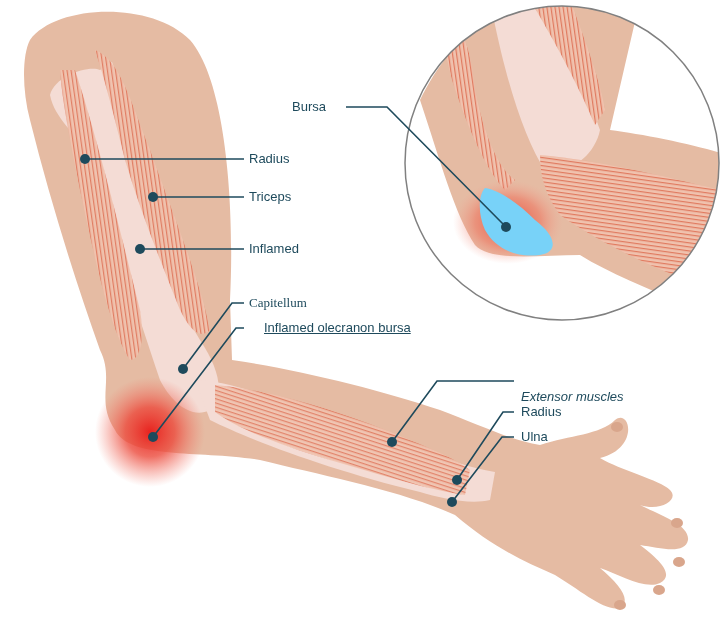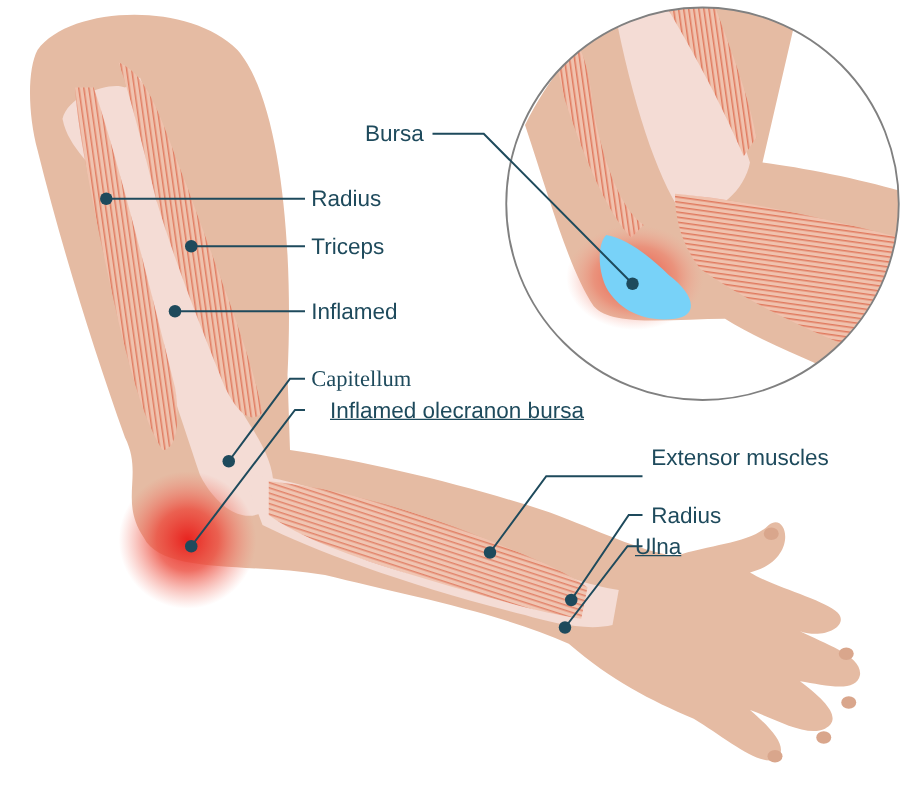--- a/index.html
+++ b/index.html
@@ -1,18 +1,18 @@
 <!DOCTYPE html>
 <html><head>
 <meta charset="utf-8">
 <style>
   html,body{margin:0;padding:0;background:#ffffff;}
   body{width:720px;height:635px;position:relative;overflow:hidden;font-family:"Liberation Sans","DejaVu Sans",sans-serif;}
   svg{position:absolute;left:0;top:0;}
-  .label{position:absolute;font-size:18px;color:#1e4a5c;white-space:nowrap;line-height:16px;text-align:center;}
+  .label{position:absolute;font-size:13px;color:#1e4a5c;white-space:nowrap;line-height:16px;text-align:center;}
 </style>
 </head>
 <body>
 
 <svg width="720" height="635" viewBox="0 0 720 635">
   <defs>
     <radialGradient id="inflame" cx="50%" cy="50%" r="50%">
       <stop offset="0%" stop-color="#e8231f" stop-opacity="1"></stop>
       <stop offset="45%" stop-color="#ec4a3c" stop-opacity="0.8"></stop>
       <stop offset="100%" stop-color="#f27a6a" stop-opacity="0"></stop>
@@ -98,16 +98,16 @@
     <circle cx="452" cy="502" r="5"></circle>
     <circle cx="506" cy="227" r="5"></circle>
   </g>
 </svg>
 
 <div class="label" style="left:249px;top:151px;">Radius</div>
 <div class="label" style="left:249px;top:189px;">Triceps</div>
 <div class="label" style="left:249px;top:241px;">Inflamed</div>
 <div class="label" style="left:249px;top:295px;font-family:Liberation Serif, serif;">Capitellum</div>
 <div class="label" style="left:264px;top:320px;text-decoration:underline;">Inflamed olecranon bursa</div>
-<div class="label" style="left:521px;top:358px;">Extensor muscles</div>
+<div class="label" style="left:521px;top:389px;font-style:italic;">Extensor muscles</div>
 <div class="label" style="left:521px;top:404px;">Radius</div>
-<div class="label" style="left:508px;top:429px;text-decoration:underline;">Ulna</div>
+<div class="label" style="left:521px;top:429px;">Ulna</div>
 <div class="label" style="left:292px;top:99px;">Bursa</div>
 
 </body></html>

